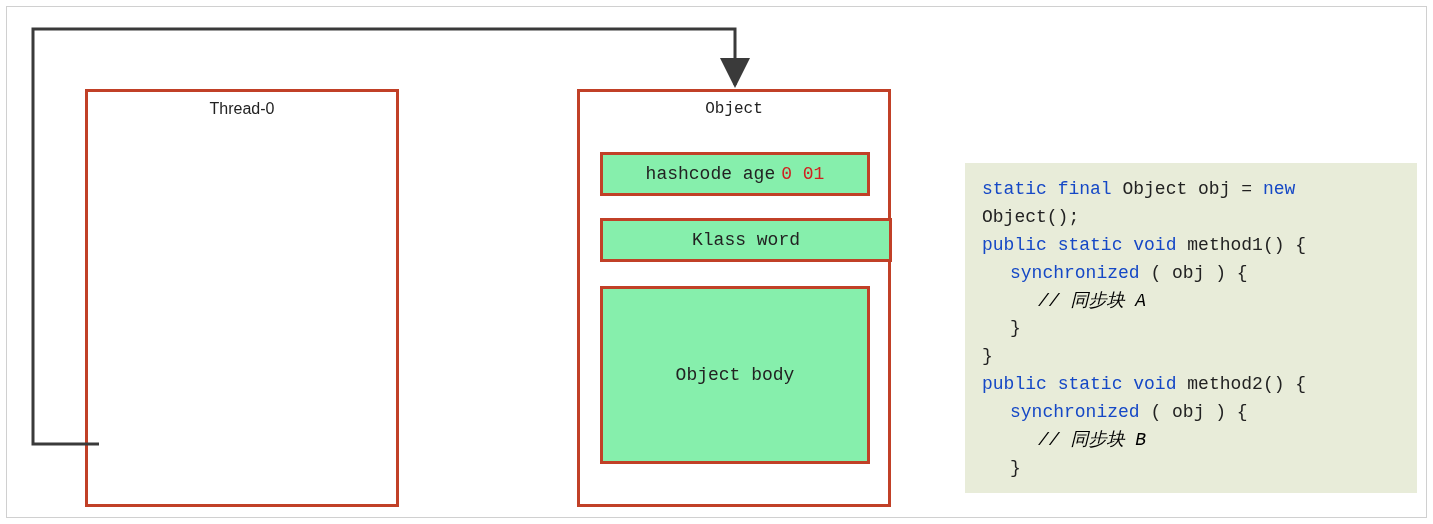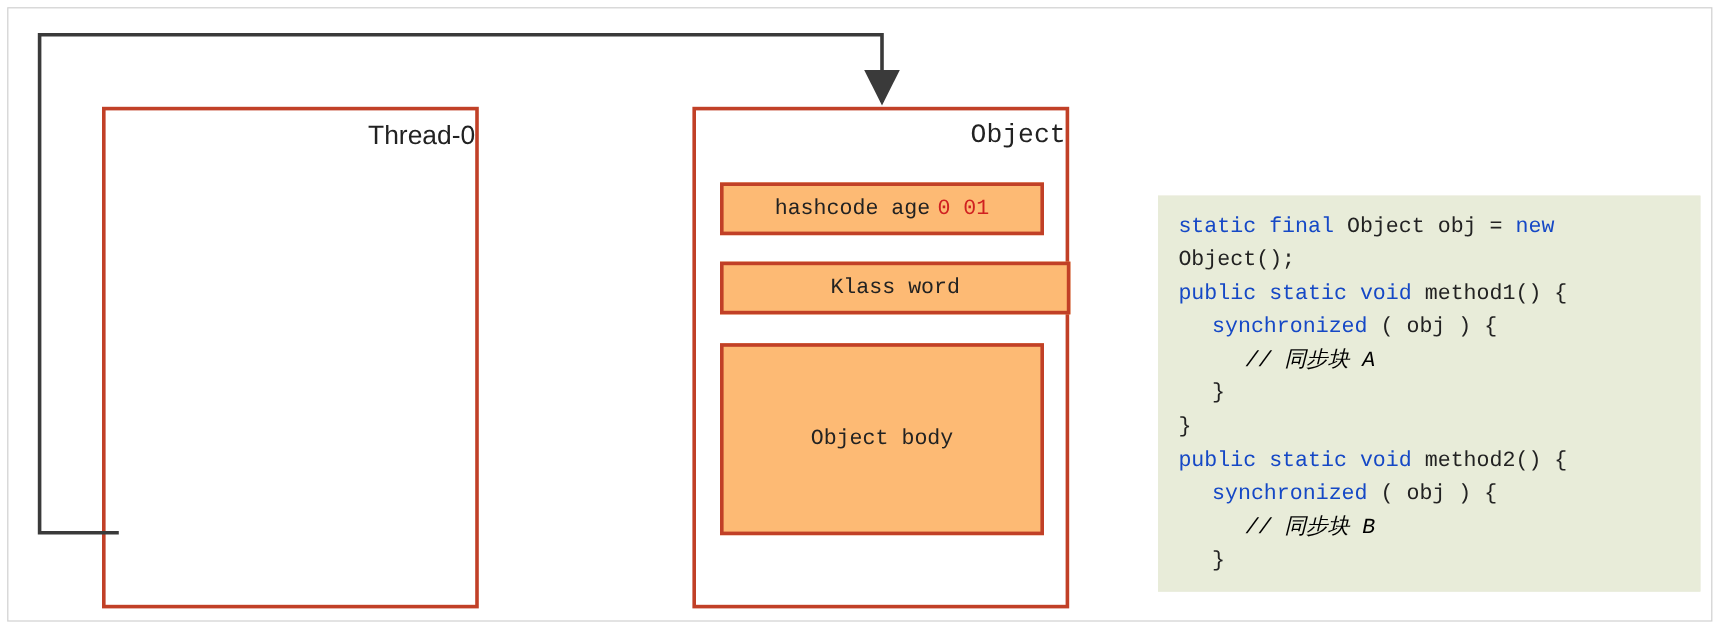--- a/index.html
+++ b/index.html
@@ -14,28 +14,28 @@
       height: 512px;
       border: 1px solid #d0d0d0;
       background: #fff;
     }
     .box {
       position: absolute;
       border: 3px solid #c14027;
       background: #fff;
     }
     .title {
-      text-align: right;
-      font-size: 22px;
+      text-align: center;
+      font-size: 16px;
       color: #222;
       padding-top: 8px;
     }
     .cell {
       border: 3px solid #c14027;
-      background: #fdba74;
+      background: #86efac;
       text-align: right;
       font-size: 18px;
       color: #222;
       display: flex;
       align-items: center;
       justify-content: center;
     }
     .cell .red { color: #d02020; margin-left: 6px; }
     .lock-record {
       border: 3px solid #c14027;
@@ -75,21 +75,21 @@
 
     <div class="cell" style="position:absolute; left:20px; top:60px; width:270px; height:44px;">
       <span>hashcode age</span>
       <span class="red">0 01</span>
     </div>
 
     <div class="cell" style="position:absolute; left:20px; top:126px; width:292px; height:44px;">
       <span>Klass word</span>
     </div>
 
-    <div class="cell" style="position:absolute; left:20px; top:194px; width:270px; height:160px;">
+    <div class="cell" style="position:absolute; left:20px; top:194px; width:270px; height:178px;">
       <span>Object body</span>
     </div>
   </div>
 
   <div class="code-panel" style="left:958px; top:156px; width:452px; height:330px;">
     <div>
       <span class="kw">static</span>
       <span> </span>
       <span class="kw">final</span>
       <span> Object obj = </span>

